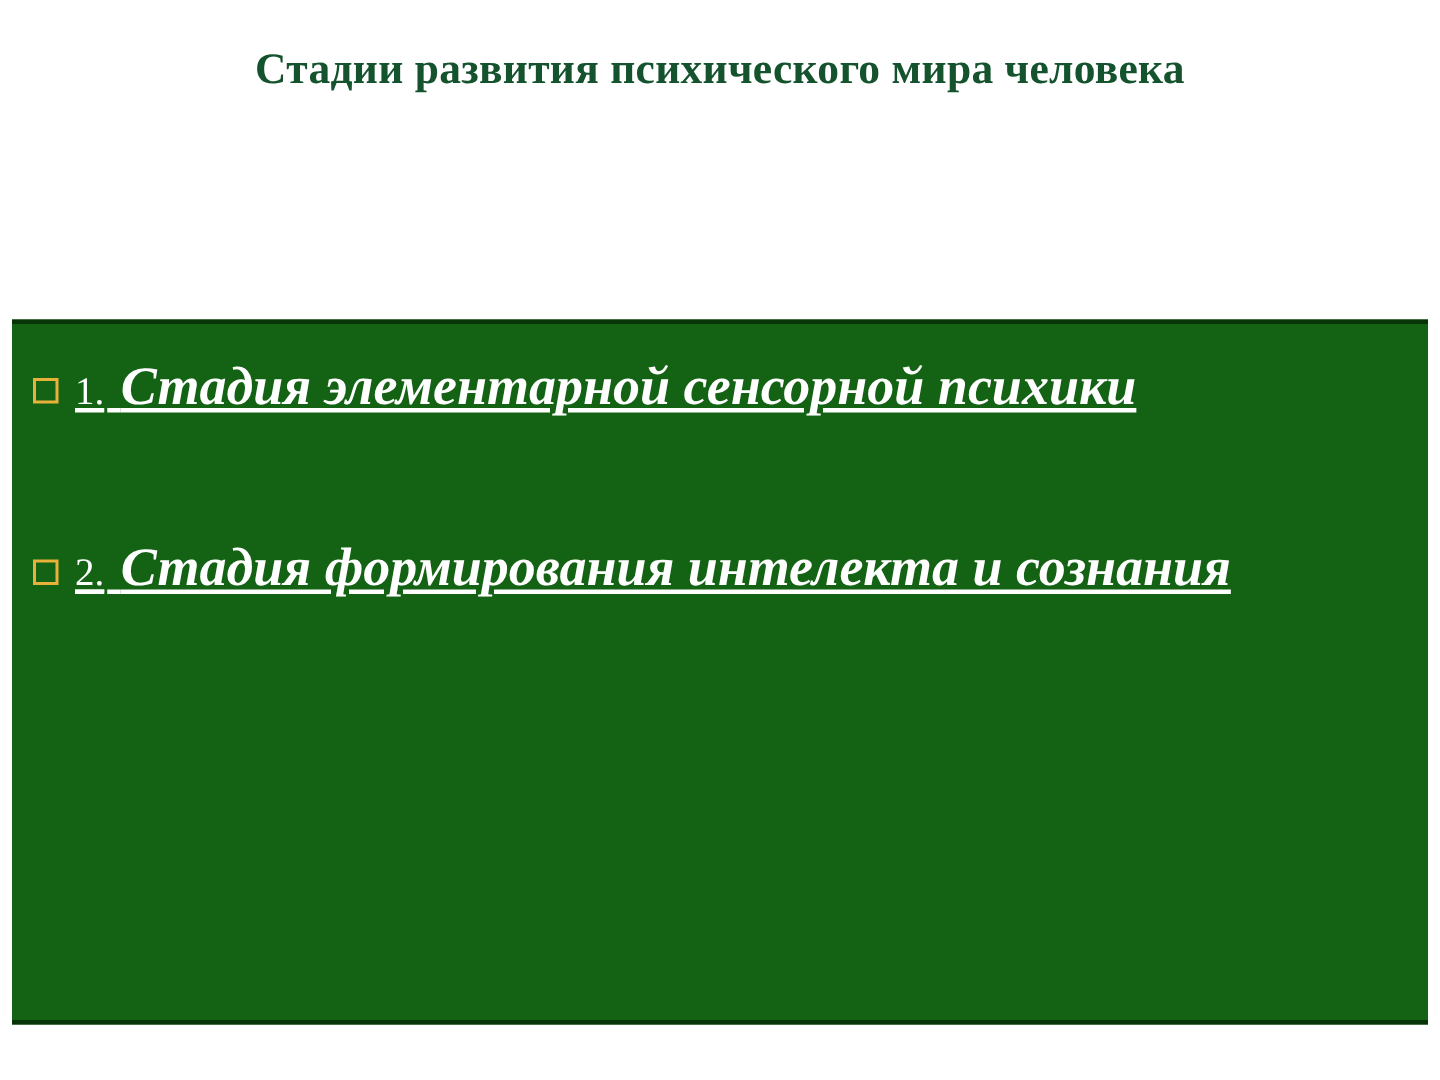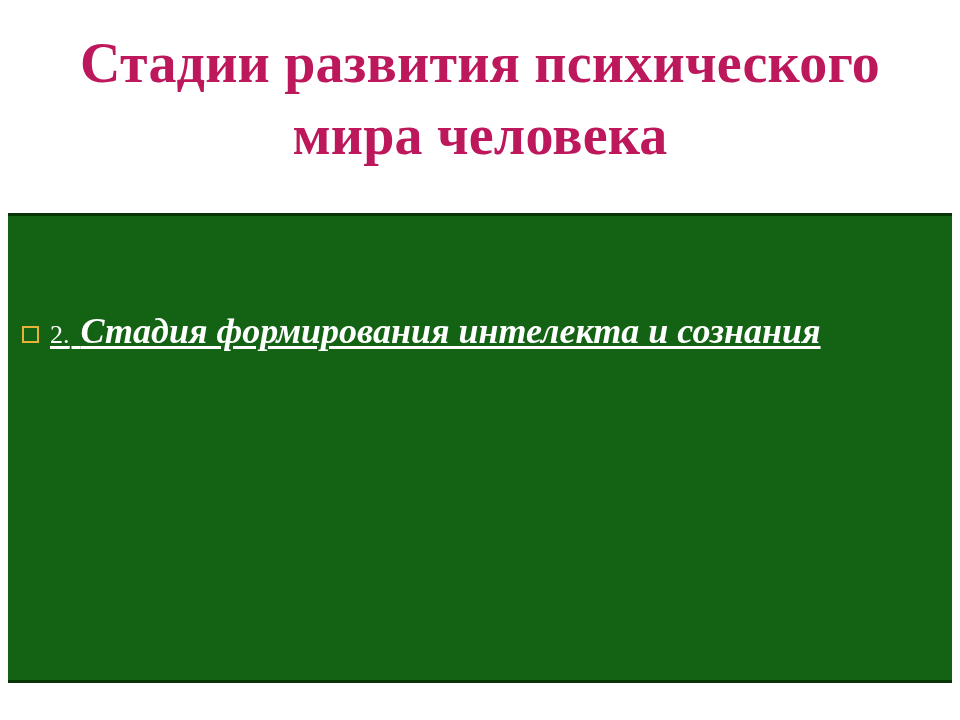--- a/index.html
+++ b/index.html
@@ -23,24 +23,24 @@
   .title-area {
     position: absolute;
     left: 0;
     top: 28px;
     width: 960px;
     text-align: center;
     padding: 0 40px;
     box-sizing: border-box;
   }
   .slide-title {
-    color: #be185d;
+    color: #14532d;
     font-family: "Liberation Serif", serif;
     font-weight: bold;
-    font-size: 56px;
+    font-size: 29px;
     line-height: 1.28;
     margin: 0;
     letter-spacing: 0.2px;
   }
   .body-box {
     position: absolute;
     left: 8px;
     top: 213px;
     width: 944px;
     height: 470px;
@@ -100,20 +100,24 @@
 
 <div class="slide">
 
   <div class="title-area">
     <h1 class="slide-title">Стадии развития психического мира человека</h1>
   </div>
 
   <div class="body-box">
     <ul class="bullet-list">
 
+      <li class="bullet-item">
+        <span class="marker"></span>
+        <span class="bullet-text"><span class="num">1.</span> <span>Стадия элементарной сенсорной психики</span></span>
+      </li>
 
       <li class="bullet-item second">
         <span class="marker"></span>
         <span class="bullet-text"><span class="num underlined">2.</span> <span>Стадия формирования интелекта и сознания</span></span>
       </li>
 
     </ul>
   </div>
 
 </div>

